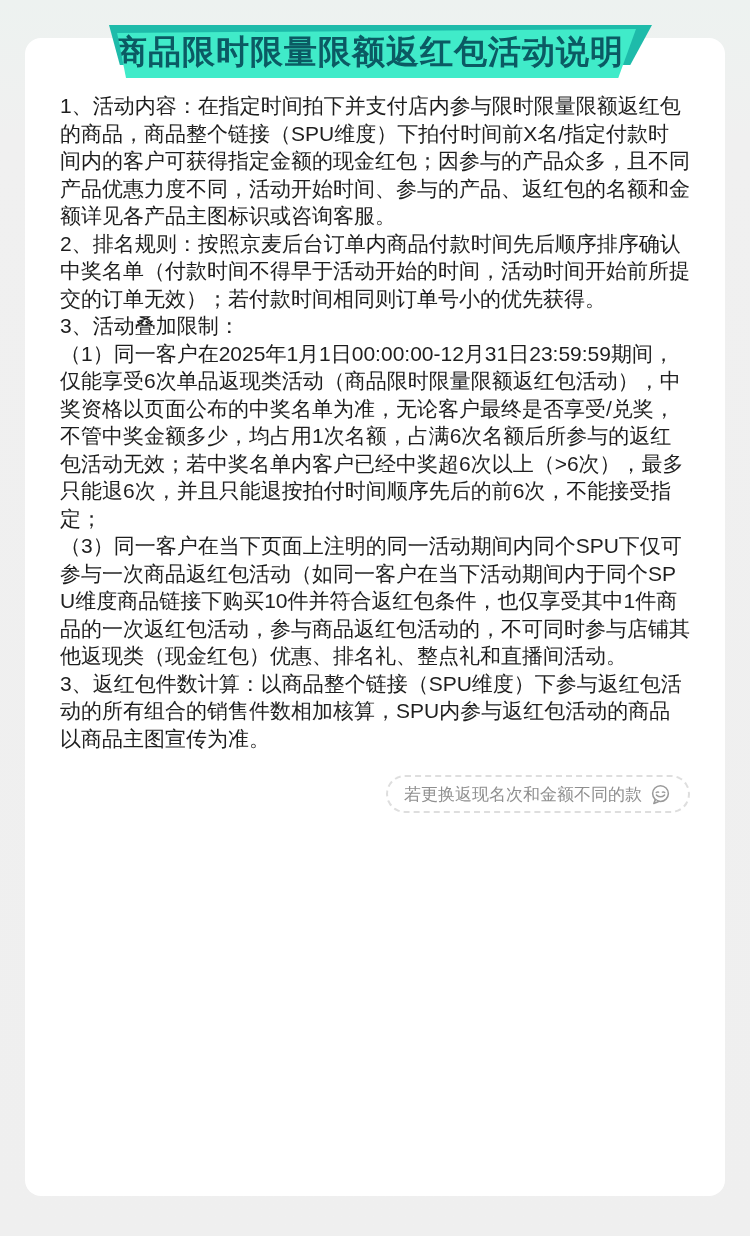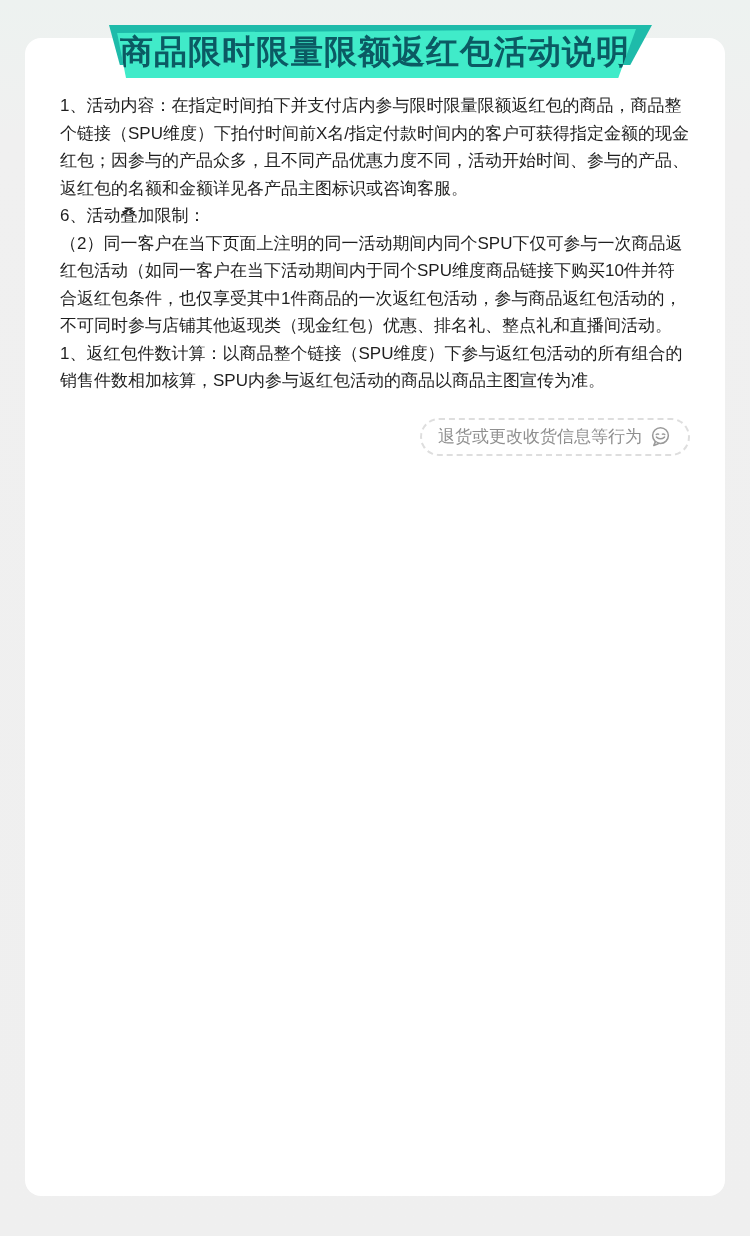--- a/index.html
+++ b/index.html
@@ -26,30 +26,30 @@
   }
   .ribbon-back{
     position:absolute;top:0;left:-5px;right:-16px;height:40px;
     background:#1ebbaa;
     clip-path:polygon(0 0,100% 0,96% 100%,2% 100%);
   }
   .ribbon-front{
     position:absolute;top:4px;left:0;right:0;bottom:0;
     background:#40ebc9;
     clip-path:polygon(0.6% 8%,100% 0,96.6% 100%,2.3% 100%);
-    display:flex;align-items:center;justify-content:center;
+    display:flex;align-items:center;
   }
   .ribbon-title{
     font-size:33px;font-weight:700;color:#0b5a63;
     letter-spacing:1px;margin-top:-2px;
   }
   
   .rules p{
     margin:0;
-    font-size:17px;
+    font-size:21px;
     line-height:27.5px;
     color:#1e1e1e;
     word-break:break-all;
   }
   
   .footer-row{
     display:flex;justify-content:flex-end;
     margin-top:23px;
   }
   .more-pill{
@@ -71,28 +71,30 @@
 
   <div class="ribbon">
     <div class="ribbon-back"></div>
     <div class="ribbon-front">
       <span class="ribbon-title">商品限时限量限额返红包活动说明</span>
     </div>
   </div>
 
   <div class="rules">
     <p>1、活动内容：在指定时间拍下并支付店内参与限时限量限额返红包的商品，商品整个链接（SPU维度）下拍付时间前X名/指定付款时间内的客户可获得指定金额的现金红包；因参与的产品众多，且不同产品优惠力度不同，活动开始时间、参与的产品、返红包的名额和金额详见各产品主图标识或咨询客服。</p>
-    <p>6、活动叠加限制：</p>
-    <p>（2）同一客户在当下页面上注明的同一活动期间内同个SPU下仅可参与一次商品返红包活动（如同一客户在当下活动期间内于同个SPU维度商品链接下购买10件并符合返红包条件，也仅享受其中1件商品的一次返红包活动，参与商品返红包活动的，不可同时参与店铺其他返现类（现金红包）优惠、排名礼、整点礼和直播间活动。</p>
-    <p>1、返红包件数计算：以商品整个链接（SPU维度）下参与返红包活动的所有组合的销售件数相加核算，SPU内参与返红包活动的商品以商品主图宣传为准。</p>
+    <p>2、排名规则：按照京麦后台订单内商品付款时间先后顺序排序确认中奖名单（付款时间不得早于活动开始的时间，活动时间开始前所提交的订单无效）；若付款时间相同则订单号小的优先获得。</p>
+    <p>3、活动叠加限制：</p>
+    <p>（1）同一客户在2025年1月1日00:00:00-12月31日23:59:59期间，仅能享受6次单品返现类活动（商品限时限量限额返红包活动），中奖资格以页面公布的中奖名单为准，无论客户最终是否享受/兑奖，不管中奖金额多少，均占用1次名额，占满6次名额后所参与的返红包活动无效；若中奖名单内客户已经中奖超6次以上（&gt;6次），最多只能退6次，并且只能退按拍付时间顺序先后的前6次，不能接受指定；</p>
+    <p>（3）同一客户在当下页面上注明的同一活动期间内同个SPU下仅可参与一次商品返红包活动（如同一客户在当下活动期间内于同个SPU维度商品链接下购买10件并符合返红包条件，也仅享受其中1件商品的一次返红包活动，参与商品返红包活动的，不可同时参与店铺其他返现类（现金红包）优惠、排名礼、整点礼和直播间活动。</p>
+    <p>3、返红包件数计算：以商品整个链接（SPU维度）下参与返红包活动的所有组合的销售件数相加核算，SPU内参与返红包活动的商品以商品主图宣传为准。</p>
   </div>
 
   <div class="footer-row">
     <div class="more-pill">
-      <span>退货或更改收货信息等行为</span>
+      <span>若更换返现名次和金额不同的款</span>
       <svg class="chat-smiley" viewBox="0 0 24 24" fill="none" stroke="#9a9a9a" stroke-width="1.6" stroke-linecap="round" stroke-linejoin="round">
         <circle cx="12" cy="11" r="8.2"></circle>
         <path d="M6.6 17.6 L5 21.4 L9.6 19.6" fill="#ffffff"></path>
         <path d="M7.6 9.9 q1.2 -1 2.4 -0.3"></path>
         <path d="M14 9.6 q1.2 -0.7 2.4 0.3"></path>
         <path d="M7.8 12.6 q4.2 3.6 8.4 0"></path>
       </svg>
     </div>
   </div>
 

